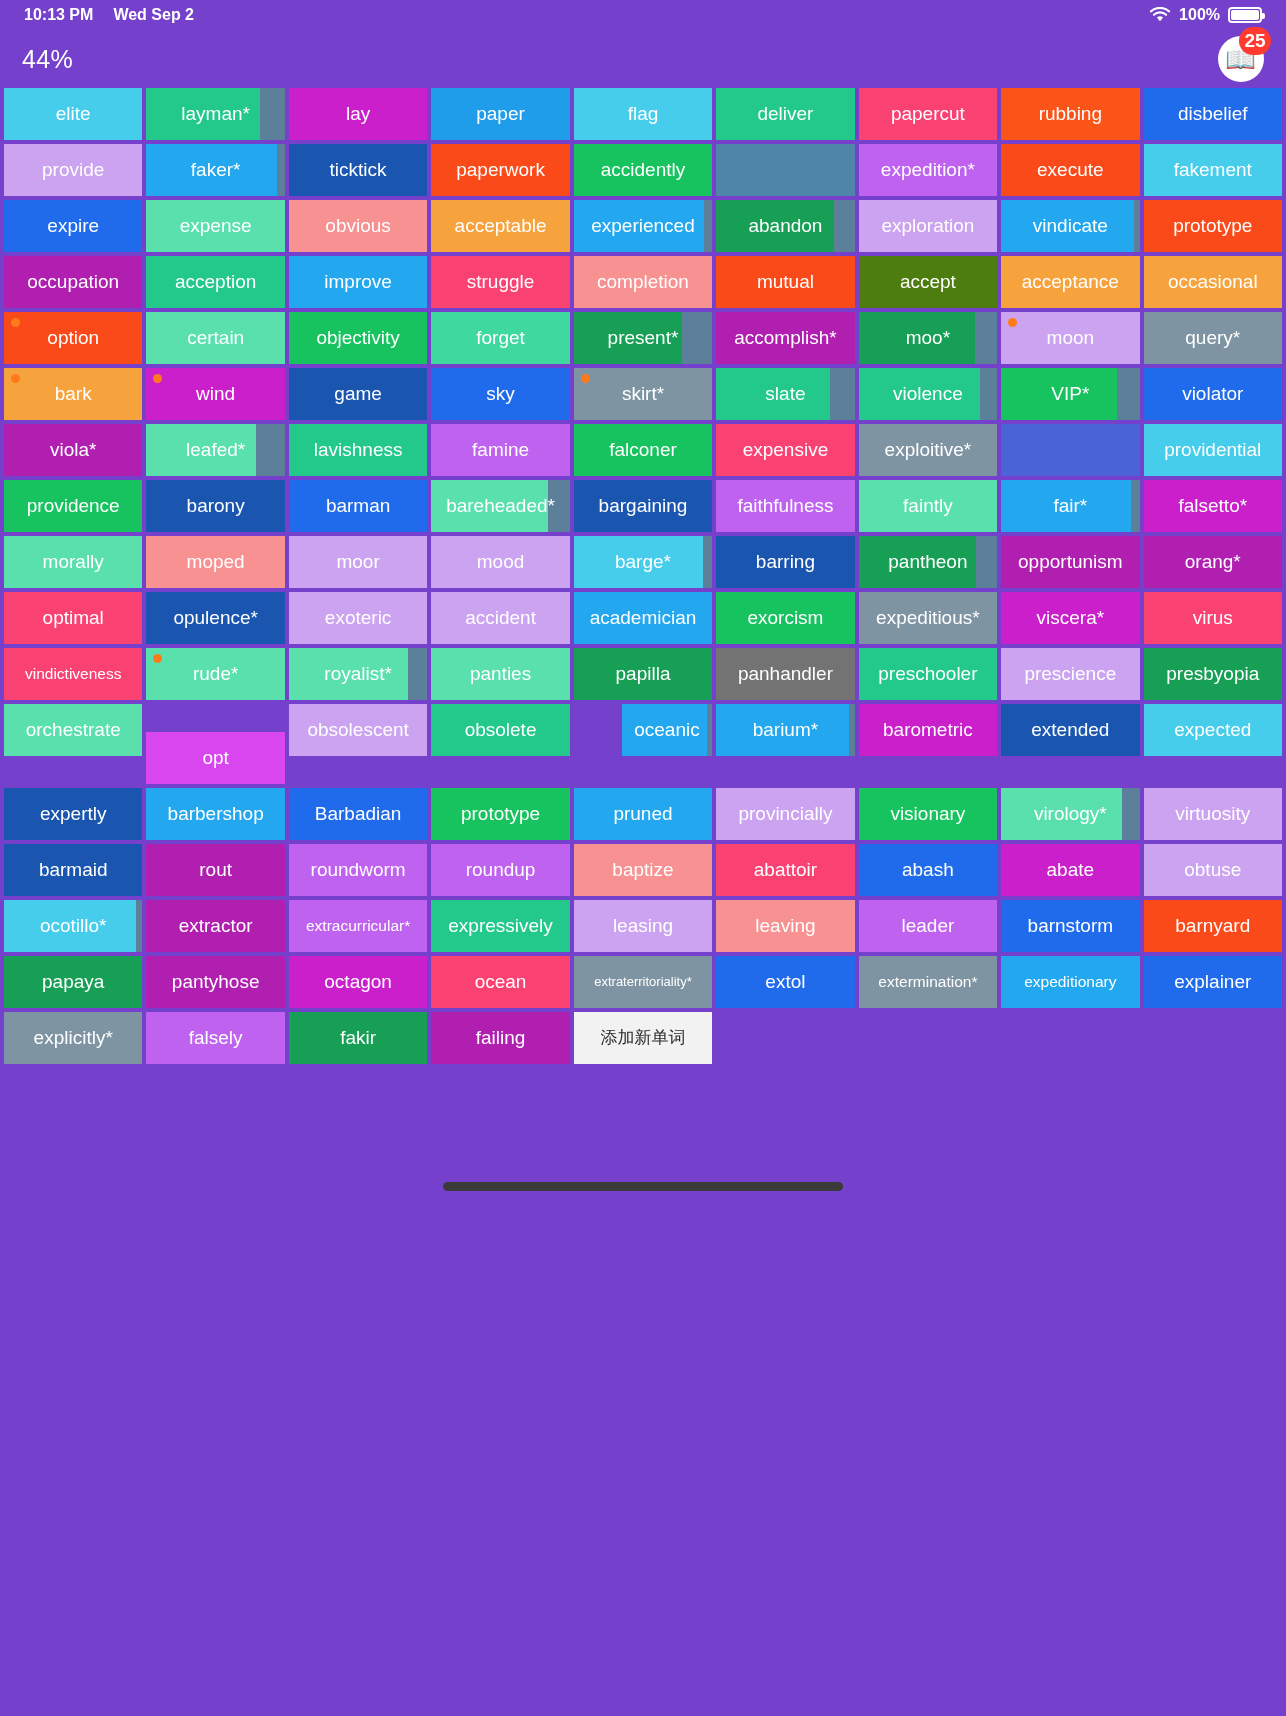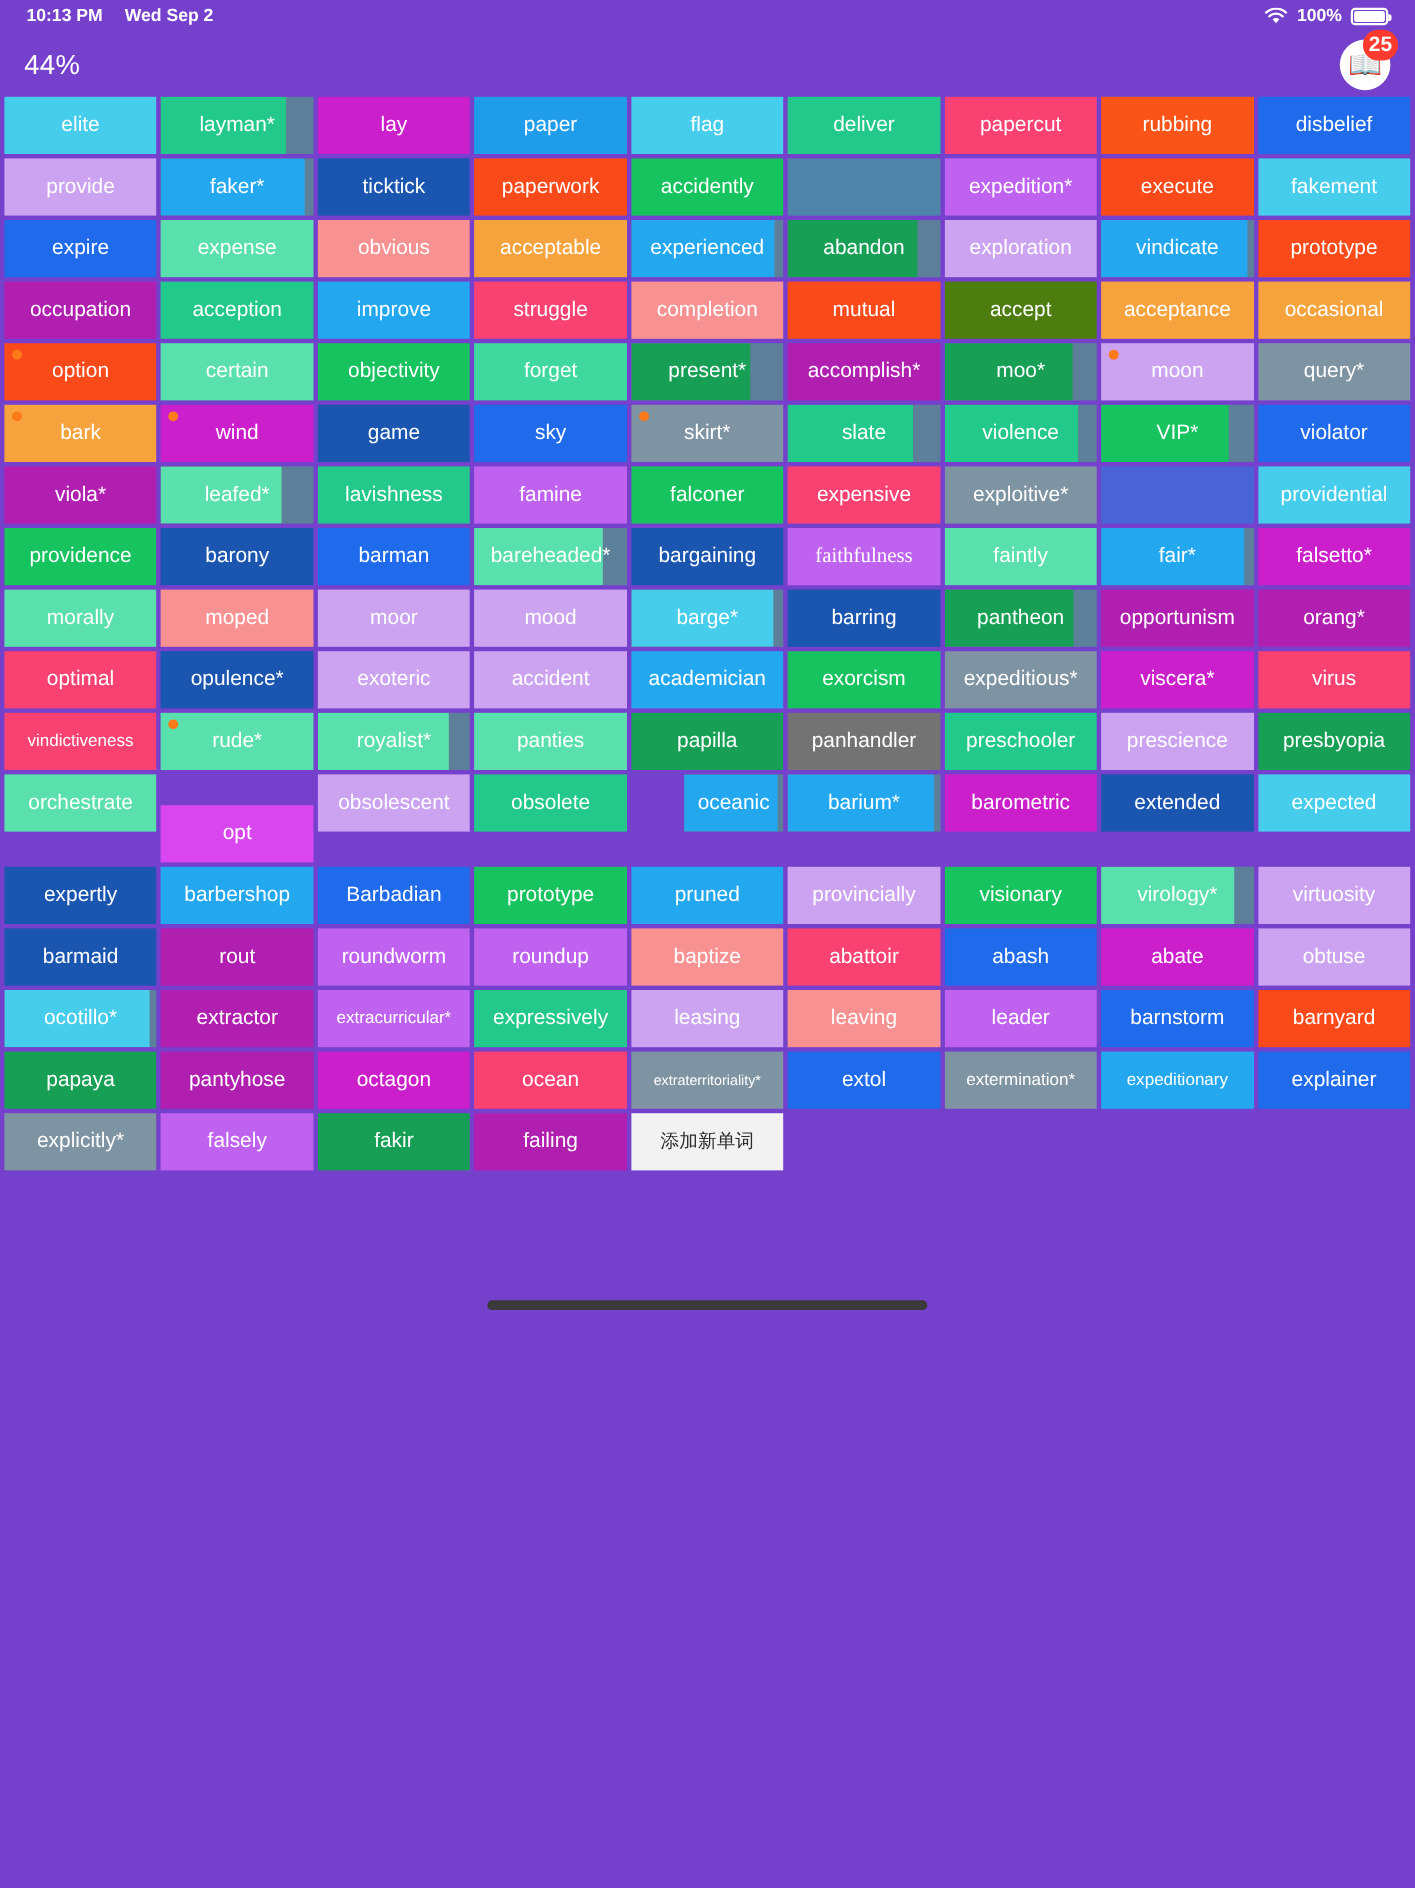--- a/index.html
+++ b/index.html
@@ -413,21 +413,21 @@
       <div class="tile" style="background: rgb(31, 107, 235);">
         <span class="label">barman</span>
       </div>
       <div class="tile" style="background: rgb(92, 128, 153);">
         <span class="prog" style="width: 84%; background: rgb(89, 224, 173);"></span>
         <span class="label">bareheaded*</span>
       </div>
       <div class="tile" style="background: rgb(26, 86, 176);">
         <span class="label">bargaining</span>
       </div>
-      <div class="tile" style="background: rgb(192, 98, 240); font-family: Liberation Serif, serif;">
+      <div class="tile" style="background: rgb(192, 98, 240);">
         <span class="label">faithfulness</span>
       </div>
       <div class="tile" style="background: rgb(89, 224, 173);">
         <span class="label">faintly</span>
       </div>
       <div class="tile" style="background: rgb(92, 128, 153);">
         <span class="prog" style="width: 94%; background: rgb(35, 168, 240);"></span>
         <span class="label">fair*</span>
       </div>
       <div class="tile" style="background: rgb(204, 31, 204);">

